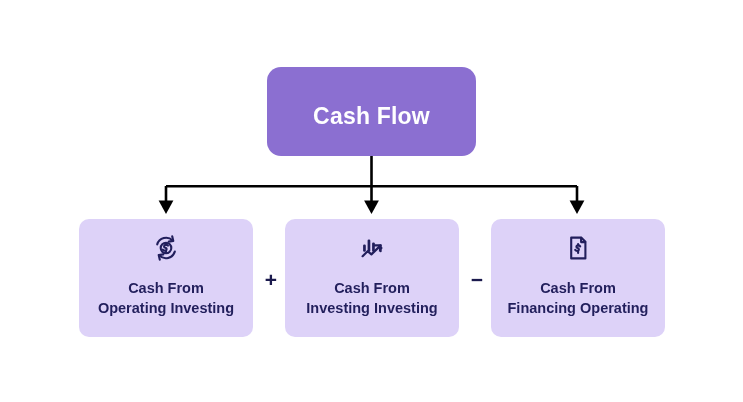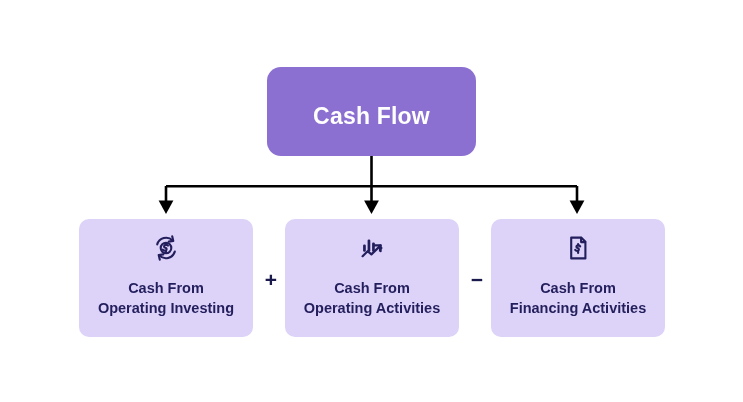--- a/index.html
+++ b/index.html
@@ -165,34 +165,34 @@
           <path d="M4.6 22.2 L9.6 17.2 L13.4 20.4 L21.4 12.6"></path>
         </g>
         <path d="M23.4 10.6 L23.4 16.1 L17.9 16.1 Z" fill="#221F5C" transform="rotate(-45 21.7 13.4)"></path>
         <g fill="none" stroke="#221F5C" stroke-width="2.2" stroke-linecap="round">
           <path d="M16.6 11.4 L22.6 11.4"></path>
           <path d="M22.6 11.4 L22.6 17.2"></path>
         </g>
       </svg>
     </span>
     <span class="leaf-label">Cash From</span>
-    <span class="leaf-label">Operating Activities</span>
+    <span class="leaf-label">Investing Investing</span>
   </div>
 
   <div id="operator-1" class="operator">−</div>
 
   <div id="leaf-2" class="leaf-node">
     <span class="leaf-icon">
       <svg viewBox="0 0 28 28" width="28" height="28">
         <g fill="none" stroke="#221F5C" stroke-width="2.1" stroke-linejoin="round" stroke-linecap="round">
           <path d="M7.2 3.6 L17.4 3.6 L21.4 7.8 L21.4 24.4 L7.2 24.4 Z"></path>
           <path d="M17.1 3.8 L17.1 8.1 L21.2 8.1"></path>
           <path d="M16.2 12.4 c-0.5-0.7 -1.4-1.1 -2.4-1 c-1.8 0.2 -1.9 2.3 -0.2 2.7 c1.7 0.4 1.8 2.4 0 2.7 c-1 0.15 -1.9-0.2 -2.4-0.9"></path>
           <path d="M14.1 10.1 L14.1 11.5"></path>
           <path d="M14.1 17.6 L14.1 19"></path>
         </g>
       </svg>
     </span>
     <span class="leaf-label">Cash From</span>
-    <span class="leaf-label">Financing Activities</span>
+    <span class="leaf-label">Financing Operating</span>
   </div>
 
 </div>
 
 </body></html>

